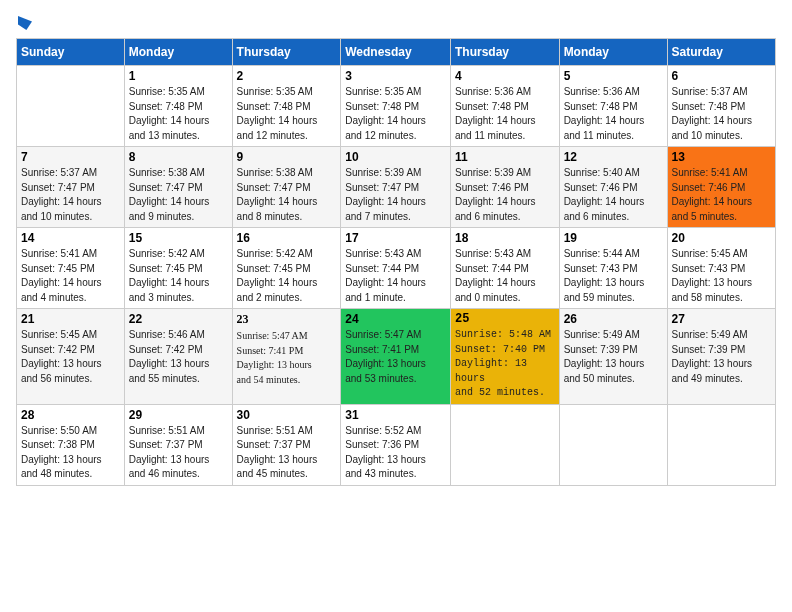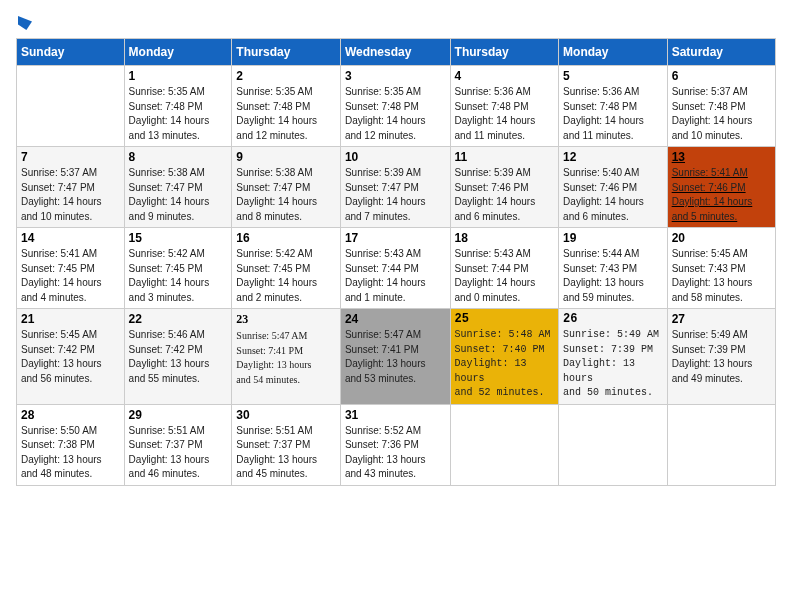--- a/index.html
+++ b/index.html
@@ -162,21 +162,21 @@
           <div class="day-info">Sunrise: 5:39 AM<br>Sunset: 7:47 PM<br>Daylight: 14 hours<br>and 7 minutes.</div>
         </td>
         <td style="background: rgb(245, 245, 245);">
           <span class="day-number">11</span>
           <div class="day-info">Sunrise: 5:39 AM<br>Sunset: 7:46 PM<br>Daylight: 14 hours<br>and 6 minutes.</div>
         </td>
         <td style="background: rgb(245, 245, 245);">
           <span class="day-number">12</span>
           <div class="day-info">Sunrise: 5:40 AM<br>Sunset: 7:46 PM<br>Daylight: 14 hours<br>and 6 minutes.</div>
         </td>
-        <td style="background: #c2410c; text-decoration: underline;">
+        <td style="background: #f97316;">
           <span class="day-number">13</span>
           <div class="day-info">Sunrise: 5:41 AM<br>Sunset: 7:46 PM<br>Daylight: 14 hours<br>and 5 minutes.</div>
         </td>
       </tr>
       <tr>
         <td>
           <span class="day-number">14</span>
           <div class="day-info">Sunrise: 5:41 AM<br>Sunset: 7:45 PM<br>Daylight: 14 hours<br>and 4 minutes.</div>
         </td>
         <td>
@@ -210,29 +210,29 @@
           <div class="day-info">Sunrise: 5:45 AM<br>Sunset: 7:42 PM<br>Daylight: 13 hours<br>and 56 minutes.</div>
         </td>
         <td style="background: rgb(245, 245, 245);">
           <span class="day-number">22</span>
           <div class="day-info">Sunrise: 5:46 AM<br>Sunset: 7:42 PM<br>Daylight: 13 hours<br>and 55 minutes.</div>
         </td>
         <td style="background: rgb(245, 245, 245); font-family: Liberation Serif, serif;">
           <span class="day-number">23</span>
           <div class="day-info">Sunrise: 5:47 AM<br>Sunset: 7:41 PM<br>Daylight: 13 hours<br>and 54 minutes.</div>
         </td>
-        <td style="background: #a3a3a3;">
+        <td style="background: #22c55e;">
           <span class="day-number">24</span>
           <div class="day-info">Sunrise: 5:47 AM<br>Sunset: 7:41 PM<br>Daylight: 13 hours<br>and 53 minutes.</div>
         </td>
         <td style="background: #eab308; font-family: Liberation Mono, monospace;">
           <span class="day-number">25</span>
           <div class="day-info">Sunrise: 5:48 AM<br>Sunset: 7:40 PM<br>Daylight: 13 hours<br>and 52 minutes.</div>
         </td>
-        <td style="background: rgb(245, 245, 245); font-family: Liberation Mono, monospace;">
+        <td style="background: rgb(245, 245, 245);">
           <span class="day-number">26</span>
           <div class="day-info">Sunrise: 5:49 AM<br>Sunset: 7:39 PM<br>Daylight: 13 hours<br>and 50 minutes.</div>
         </td>
         <td style="background: rgb(245, 245, 245);">
           <span class="day-number">27</span>
           <div class="day-info">Sunrise: 5:49 AM<br>Sunset: 7:39 PM<br>Daylight: 13 hours<br>and 49 minutes.</div>
         </td>
       </tr>
       <tr>
         <td>

